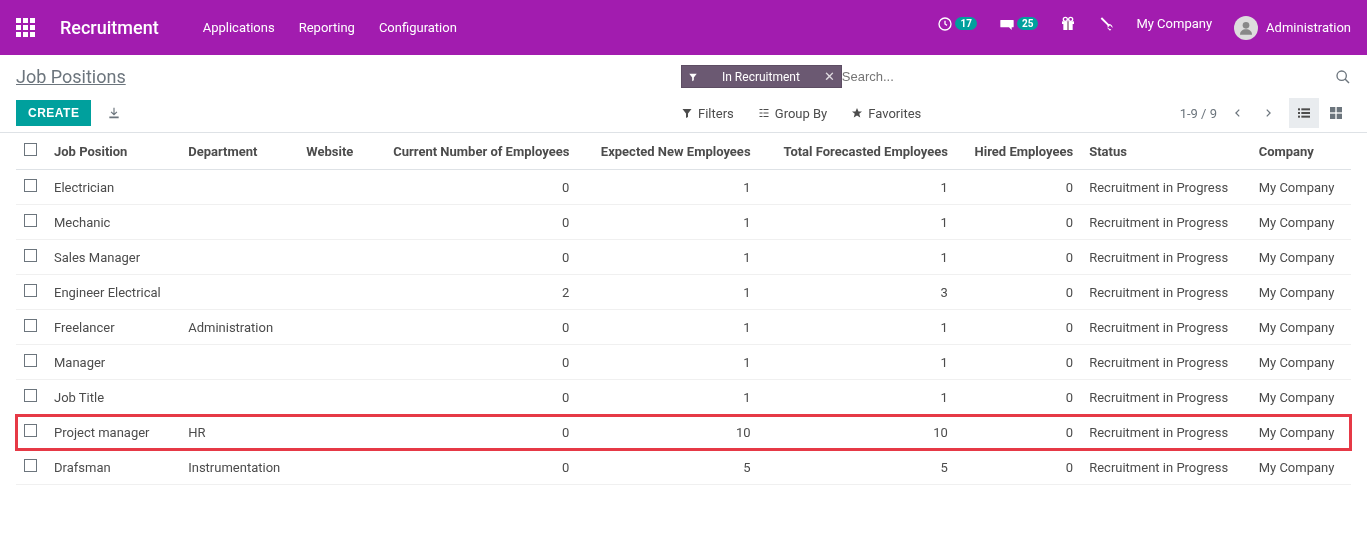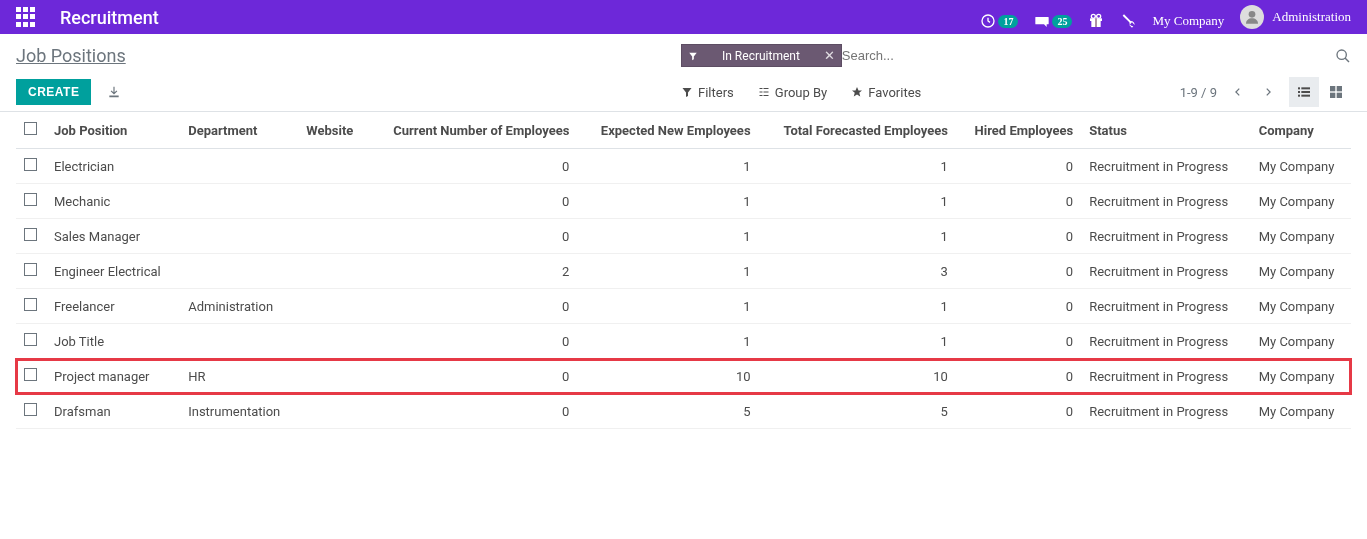--- a/index.html
+++ b/index.html
@@ -1,26 +1,26 @@
 <!DOCTYPE html>
 <html><head>
 <meta charset="utf-8">
 <style>
 * { margin: 0; padding: 0; box-sizing: border-box; }
 body { font-family: -apple-system, BlinkMacSystemFont, "Segoe UI", Roboto, sans-serif; font-size: 13px; color: #4c4c4c; background: #fff; }
 
 
-.navbar { background: #6d28d9; height: 34px; display: flex; align-items: center; padding: 0 16px; color: #fff; }
+.navbar { background: #a21caf; height: 55px; display: flex; align-items: center; padding: 0 16px; color: #fff; }
 .navbar-left { display: flex; align-items: center; gap: 24px; }
 .apps-icon { width: 20px; height: 20px; display: flex; flex-wrap: wrap; gap: 2px; cursor: pointer; }
 .apps-icon span { width: 5px; height: 5px; background: #fff; }
 .brand { font-size: 18px; font-weight: 500; color: #fff; }
 .nav-menu { display: flex; gap: 24px; margin-left: 20px; }
 .nav-menu a { color: #fff; text-decoration: none; font-size: 13px; cursor: pointer; }
-.navbar-right { margin-left: auto; display: flex; align-items: flex-end; gap: 16px; font-family: Liberation Serif, serif; }
+.navbar-right { margin-left: auto; display: flex; align-items: flex-start; gap: 22px; }
 .nav-icon { color: #fff; cursor: pointer; position: relative; display: flex; align-items: center; }
 .badge { background: #00a09d; color: #fff; font-size: 10px; padding: 1px 5px; border-radius: 8px; margin-left: 2px; font-weight: bold; }
 .avatar { width: 24px; height: 24px; border-radius: 50%; background: #ddd; display: inline-flex; align-items: center; justify-content: center; }
 
 
 .control-panel { padding: 10px 16px 4px; border-bottom: 1px solid #dee2e6; }
 .cp-row1 { display: flex; align-items: center; }
 .page-title { font-size: 18px; color: #6c757d; text-decoration: underline; }
 .search-area { margin-left: auto; display: flex; align-items: center; flex: 0 0 670px; }
 .filter-tag { background: #6b5972; border: 1px solid #5d4d63; color: #fff; padding: 3px 6px; font-size: 12px; display: flex; align-items: center; gap: 24px; }
@@ -63,20 +63,25 @@
         <span></span>
         <span></span>
         <span></span>
         <span></span>
         <span></span>
         <span></span>
         <span></span>
         <span></span>
     </div>
     <div class="brand">Recruitment</div>
+    <div class="nav-menu">
+      <a>Applications</a>
+      <a>Reporting</a>
+      <a>Configuration</a>
+    </div>
   </div>
   <div class="navbar-right">
     <div class="nav-icon">
       <svg width="16" height="16" viewBox="0 0 24 24" fill="none" stroke="#fff" stroke-width="2">
           <circle cx="12" cy="12" r="9"></circle>
           <polyline points="12 7 12 12 15 14"></polyline>
         </svg>
       <span class="badge">17</span>
     </div>
     <div class="nav-icon">
@@ -277,20 +282,32 @@
           <td></td>
           <td class="col-num">0</td>
           <td class="col-num">1</td>
           <td class="col-num">1</td>
           <td class="col-num">0</td>
           <td>Recruitment in Progress</td>
           <td>My Company</td>
         </tr>
         <tr>
           <td class="col-check"><span class="checkbox"></span></td>
+          <td>Manager</td>
+          <td></td>
+          <td></td>
+          <td class="col-num">0</td>
+          <td class="col-num">1</td>
+          <td class="col-num">1</td>
+          <td class="col-num">0</td>
+          <td>Recruitment in Progress</td>
+          <td>My Company</td>
+        </tr>
+        <tr>
+          <td class="col-check"><span class="checkbox"></span></td>
           <td>Job Title</td>
           <td></td>
           <td></td>
           <td class="col-num">0</td>
           <td class="col-num">1</td>
           <td class="col-num">1</td>
           <td class="col-num">0</td>
           <td>Recruitment in Progress</td>
           <td>My Company</td>
         </tr>

